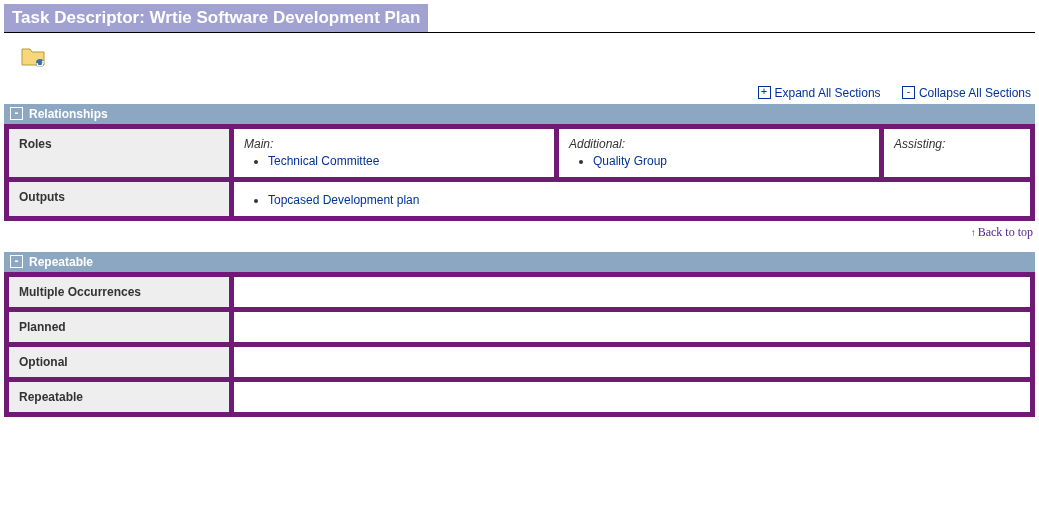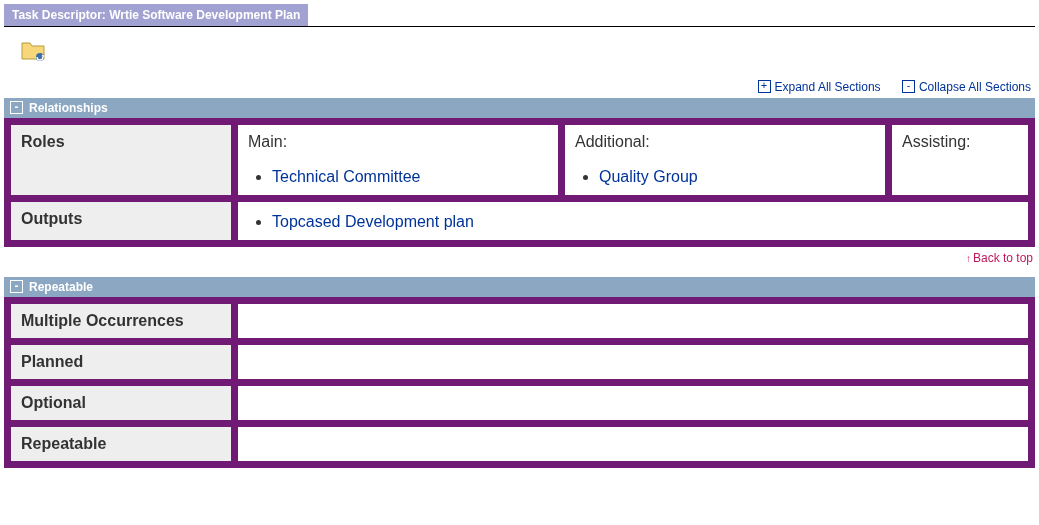--- a/index.html
+++ b/index.html
@@ -8,21 +8,21 @@
     font-family: Arial, Helvetica, sans-serif;
     font-size: 12px;
     color: #333;
     background: #fff;
     width: 1031px;
   }
   .title-bar {
     background: #a2a2d2;
     color: #fff;
     font-weight: bold;
-    font-size: 12px;
+    font-size: 17px;
     padding: 4px 8px;
     display: inline-block;
   }
   .title-underline {
     border-bottom: 1px solid #000;
     margin-top: 0;
     margin-bottom: 10px;
   }
   .summary-row {
     display: flex;
@@ -85,52 +85,54 @@
     text-align: center;
     margin-right: 6px;
     font-family: monospace;
   }
 
   table.section-table {
     width: 100%;
     border-collapse: collapse;
   }
   table.section-table td, table.section-table th {
-    border: 7px solid #701a75;
+    border: 5px solid #701a75;
     padding: 8px 10px;
     vertical-align: top;
     text-align: left;
-    font-size: 16px;
+    font-size: 12px;
   }
   table.section-table th {
     background: #eeeeee;
     width: 200px;
     font-weight: bold;
     color: #333;
   }
   .role-cell-label {
-    margin-bottom: 16px;
+    margin-bottom: 2px;
+    font-style: italic;
   }
   ul.bullet {
     margin: 2px 0 0 0;
     padding-left: 24px;
   }
   ul.bullet li {
     list-style-type: disc;
     padding: 1px 0;
   }
 
   .back-to-top {
     text-align: right;
     padding: 4px 2px 12px 2px;
   }
   .back-to-top a {
-    color: #be185d;
+    color: #4c1d95;
     text-decoration: none;
     font-size: 12px;
+    font-family: Liberation Serif, serif;
   }
   .back-to-top .arrow {
     font-size: 10px;
     margin-right: 2px;
   }
 
   .props-table th { width: 200px; }
 </style>
 </head>
 <body>

